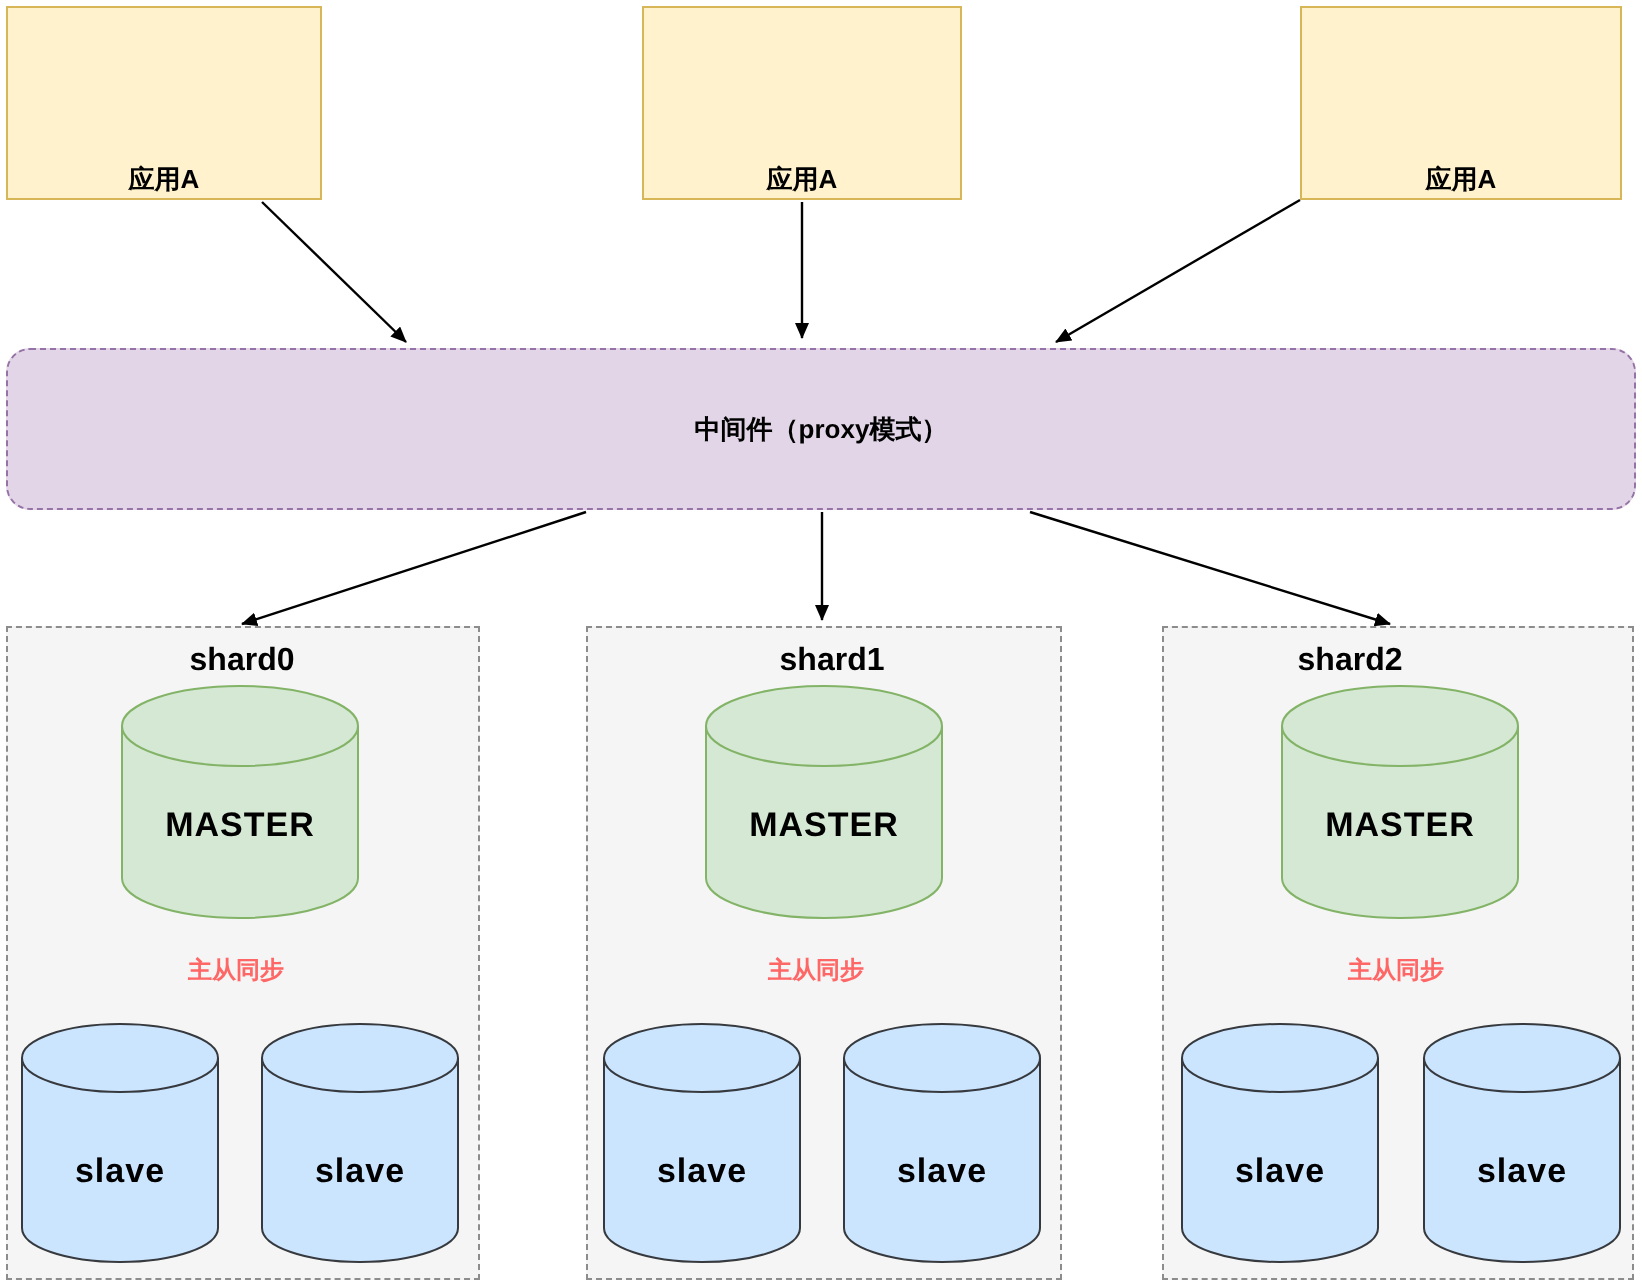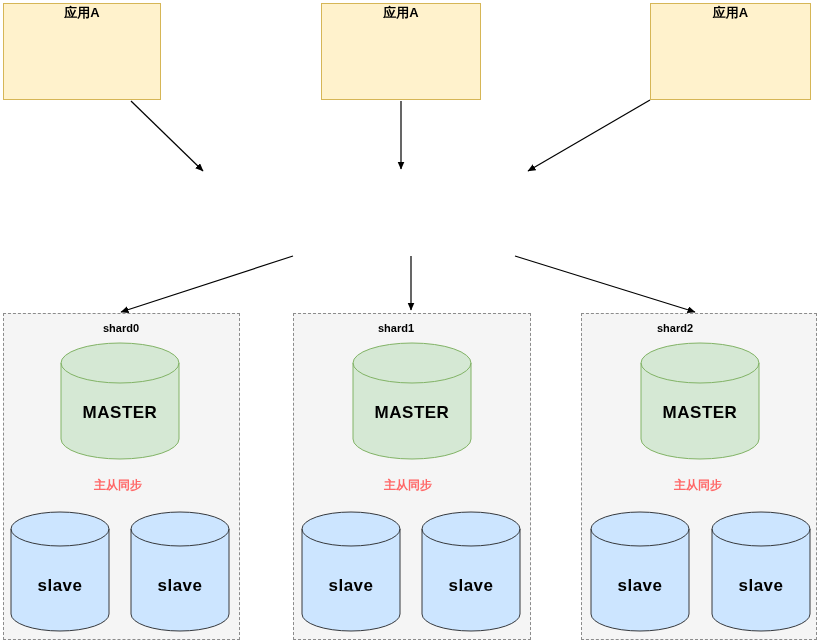--- a/index.html
+++ b/index.html
@@ -4,38 +4,38 @@
 <style>
   html,body{margin:0;padding:0;background:#ffffff;}
   .canvas{
     position:relative;width:821px;height:642px;background:#ffffff;overflow:hidden;
     font-family:"Liberation Sans","DejaVu Sans",sans-serif;color:#000;
   }
   .arrows{position:absolute;left:0;top:0;width:821px;height:642px;pointer-events:none;}
   .arrows line{stroke:#000;stroke-width:1.2;}
 
   .app-box{
-    position:absolute;display:flex;align-items:flex-start;justify-content:center;
+    position:absolute;display:flex;align-items:flex-end;justify-content:center;
     background:var(--app-fill,#FFF2CC);border:1px solid var(--app-border,#D6B656);
     font-size:13px;font-weight:bold;box-sizing:border-box;
   }
   .middleware{
     position:absolute;left:3px;top:174px;width:815px;height:81px;border-radius:12px;
     background:var(--middleware-fill,#E1D5E7);border:1px dashed var(--middleware-border,#9673A6);
     display:flex;align-items:center;justify-content:center;
     font-size:13px;font-weight:bold;box-sizing:border-box;
   }
   .shard{
     position:absolute;top:313px;height:327px;
     background:var(--shard-fill,#F5F5F5);border:1px dashed var(--shard-border,#8C8C8C);
     box-sizing:border-box;
   }
   .shard-title{
     position:absolute;top:322px;transform:translateX(-50%);
-    font-size:11px;font-weight:bold;white-space:nowrap;
+    font-size:16px;font-weight:bold;white-space:nowrap;
   }
   .cyl{position:absolute;overflow:visible;}
   .cyl .master-shape{fill:var(--master-fill,#D5E8D4);stroke:var(--master-border,#82B366);stroke-width:1;}
   .cyl .slave-shape{fill:var(--slave-fill,#CCE5FF);stroke:var(--slave-border,#36393D);stroke-width:1;}
   .cyl-label{
     position:absolute;transform:translateX(-50%);
     font-size:17px;font-weight:bold;white-space:nowrap;letter-spacing:0.5px;
   }
   .sync-label{
     position:absolute;transform:translateX(-50%);
@@ -70,27 +70,30 @@
   <div class="app-box" style="left:3px;top:3px;width:158px;height:97px;">
     <span>应用A</span>
   </div>
   <div class="app-box" style="left:321px;top:3px;width:160px;height:97px;">
     <span>应用A</span>
   </div>
   <div class="app-box" style="left:650px;top:3px;width:161px;height:97px;">
     <span>应用A</span>
   </div>
 
+  <div class="middleware">
+    <span>中间件（proxy模式）</span>
+  </div>
 
   <div class="shard" style="left:3px;width:237px;"></div>
   <div class="shard" style="left:293px;width:238px;"></div>
   <div class="shard" style="left:581px;width:236px;"></div>
 
   <div class="shard-title" style="left:121px;">shard0</div>
-  <div class="shard-title" style="left:396px;">shard1</div>
+  <div class="shard-title" style="left:416px;">shard1</div>
   <div class="shard-title" style="left:675px;">shard2</div>
 
   <svg class="cyl" style="left:60px;top:342px;" width="120" height="118">
     <path class="master-shape" d="M1,21 A59,20 0 0 1 119,21 L119,97 A59,20 0 0 1 1,97 Z"></path>
     <path fill="none" class="master-shape" style="fill:none" d="M1,21 A59,20 0 0 0 119,21"></path>
   </svg>
   <svg class="cyl" style="left:352px;top:342px;" width="120" height="118">
     <path class="master-shape" d="M1,21 A59,20 0 0 1 119,21 L119,97 A59,20 0 0 1 1,97 Z"></path>
     <path class="master-shape" style="fill:none" d="M1,21 A59,20 0 0 0 119,21"></path>
   </svg>

